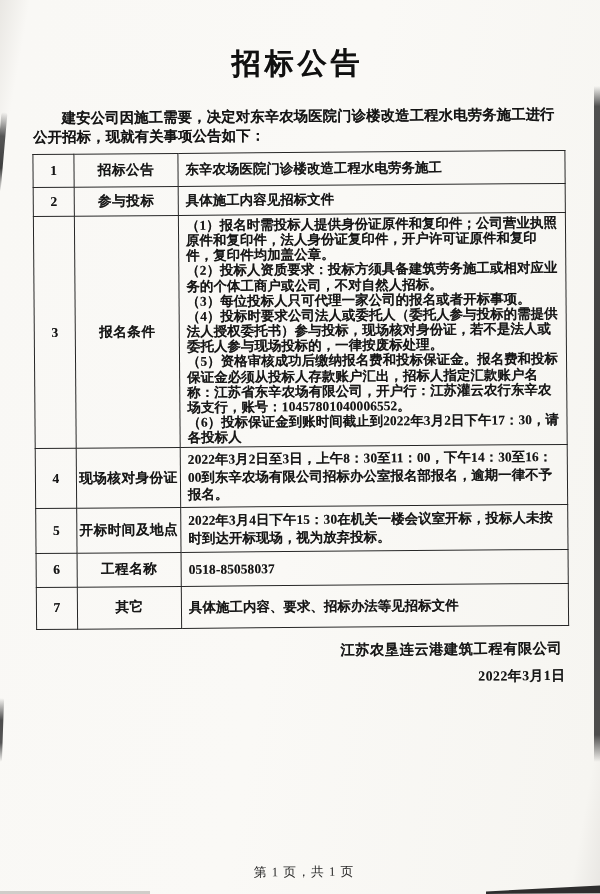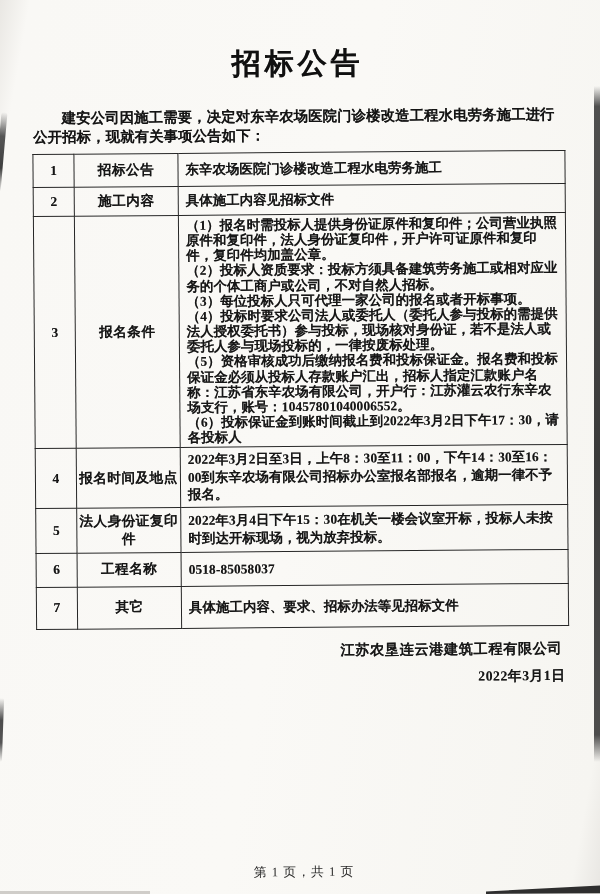--- a/index.html
+++ b/index.html
@@ -104,41 +104,41 @@
 
   <table class="tender">
     <tbody>
         <tr class="r1">
       <td class="c-no">1</td>
       <td class="c-label">招标公告</td>
       <td class="c-content">东辛农场医院门诊楼改造工程水电劳务施工</td>
     </tr>
     <tr class="r2">
       <td class="c-no">2</td>
-      <td class="c-label">施工内容</td>
+      <td class="c-label">参与投标</td>
       <td class="c-content">具体施工内容见招标文件</td>
     </tr>
     <tr class="r3">
       <td class="c-no">3</td>
       <td class="c-label">报名条件</td>
       <td class="c-content">（1）报名时需投标人提供身份证原件和复印件；公司营业执照原件和复印件，法人身份证复印件，开户许可证原件和复印件，复印件均加盖公章。
 （2）投标人资质要求：投标方须具备建筑劳务施工或相对应业务的个体工商户或公司，不对自然人招标。
 （3）每位投标人只可代理一家公司的报名或者开标事项。
 （4）投标时要求公司法人或委托人（委托人参与投标的需提供法人授权委托书）参与投标，现场核对身份证，若不是法人或委托人参与现场投标的，一律按废标处理。
 （5）资格审核成功后缴纳报名费和投标保证金。报名费和投标保证金必须从投标人存款账户汇出，招标人指定汇款账户名称：江苏省东辛农场有限公司，开户行：江苏灌云农行东辛农场支行，账号：10457801040006552。
 （6）投标保证金到账时间截止到2022年3月2日下午17：30，请各投标人</td>
     </tr>
     <tr class="r4">
       <td class="c-no">4</td>
-      <td class="c-label">报名时间及地点</td>
+      <td class="c-label">现场核对身份证</td>
       <td class="c-content">2022年3月2日至3日，上午8：30至11：00，下午14：30至16：00到东辛农场有限公司招标办公室报名部报名，逾期一律不予报名。</td>
     </tr>
     <tr class="r5">
       <td class="c-no">5</td>
-      <td class="c-label">法人身份证复印件</td>
+      <td class="c-label">开标时间及地点</td>
       <td class="c-content">2022年3月4日下午15：30在机关一楼会议室开标，投标人未按时到达开标现场，视为放弃投标。</td>
     </tr>
     <tr class="r6">
       <td class="c-no">6</td>
       <td class="c-label">工程名称</td>
       <td class="c-content">0518-85058037</td>
     </tr>
     <tr class="r7">
       <td class="c-no">7</td>
       <td class="c-label">其它</td>

